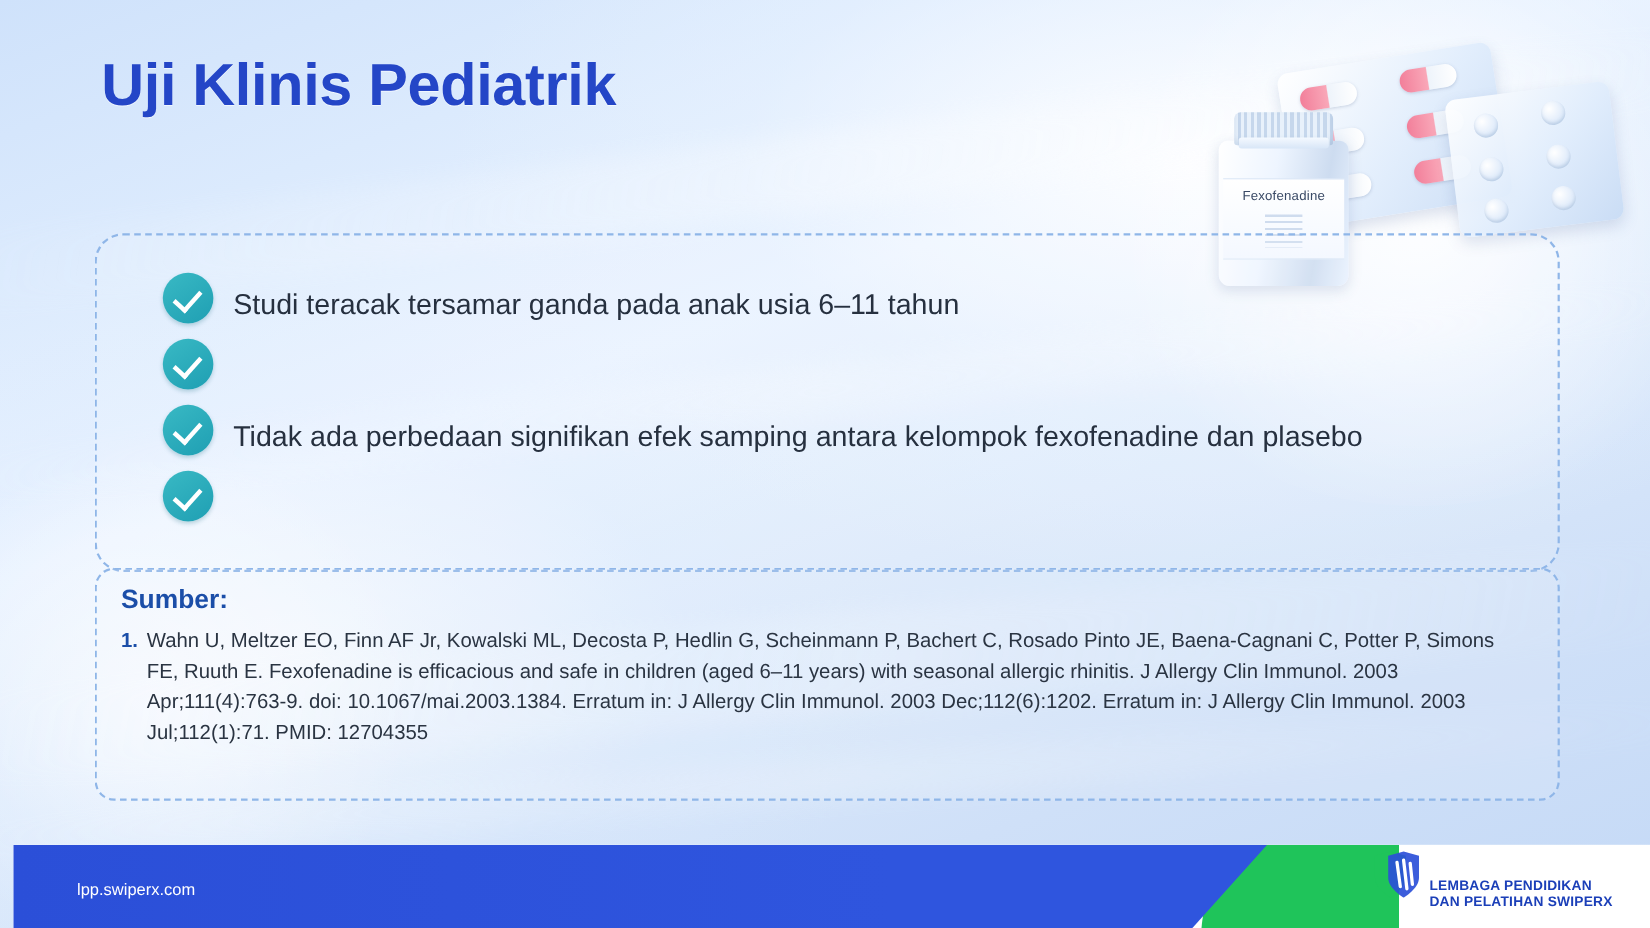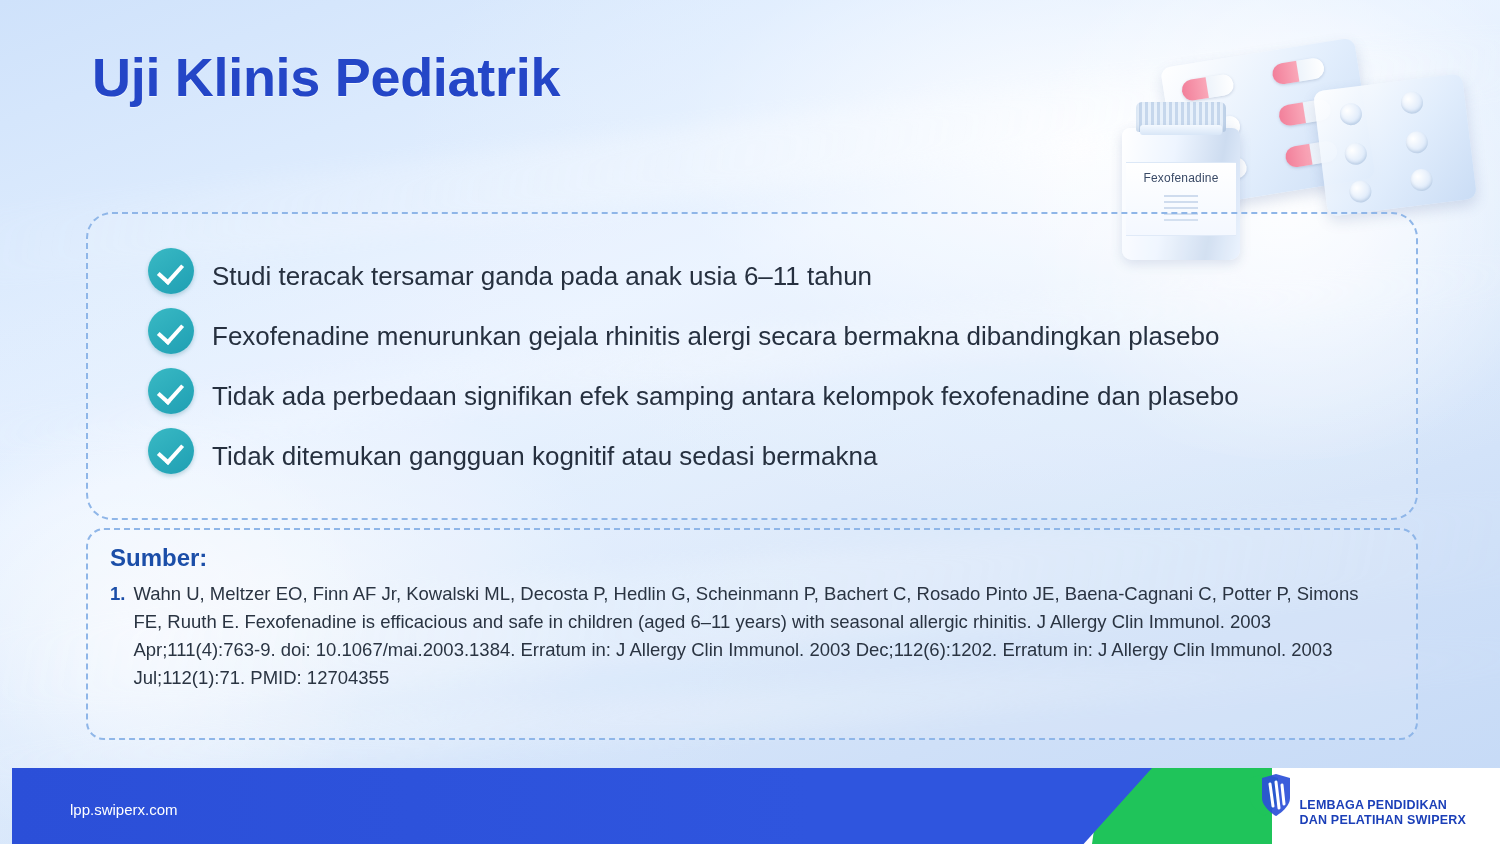--- a/index.html
+++ b/index.html
@@ -56,21 +56,21 @@
   
   .artwork {
     position: absolute;
     left: 1040px;
     top: 30px;
     width: 440px;
     height: 230px;
   }
   .bottle {
     position: absolute;
-    left: 82px;
+    left: 68px;
     top: 98px;
     width: 118px;
     height: 132px;
     background: linear-gradient(100deg, #ffffff 0%, #eef5ff 40%, #cddcf0 75%, #e9f2ff 100%);
     border-radius: 8px 8px 10px 10px;
     box-shadow: 0 4px 12px rgba(60,90,150,.18);
   }
   .bottle .cap {
     position: absolute;
     left: 14px;
@@ -189,21 +189,21 @@
     font-size: 26px;
     line-height: 36px;
     color: #26303f;
     padding-top: 3px;
     max-width: 1150px;
   }
 
   .source-box {
     position: absolute;
     left: 86px;
-    top: 528px;
+    top: 516px;
     width: 1332px;
     height: 212px;
     border: 2px dashed #8fb6e8;
     border-radius: 18px;
     background: rgba(255,255,255,0.12);
     box-sizing: border-box;
     padding: 14px 22px 0 22px;
   }
   .source-title {
     font-size: 24px;
@@ -332,29 +332,27 @@
 
   <div class="content-box"></div>
 
   <div class="bullets">
     <div class="bullet">
       <span class="check"></span>
       <span class="bullet-text">Studi teracak tersamar ganda pada anak usia 6–11 tahun</span>
     </div>
     <div class="bullet">
       <span class="check"></span>
-      <span class="bullet-text">Fexofenadine menurunkan gejala rhinitis alergi secara bermakna dibandingkan plasebo</span>
     </div>
     <div class="bullet">
       <span class="check"></span>
       <span class="bullet-text">Tidak ada perbedaan signifikan efek samping antara kelompok fexofenadine dan plasebo</span>
     </div>
     <div class="bullet">
       <span class="check"></span>
-      <span class="bullet-text">Tidak ditemukan gangguan kognitif atau sedasi bermakna</span>
     </div>
   </div>
 
   <div class="source-box">
     <div class="source-title">Sumber:</div>
     <div class="ref">
       <span class="ref-num">1.</span>
       <span class="ref-text">Wahn U, Meltzer EO, Finn AF Jr, Kowalski ML, Decosta P, Hedlin G, Scheinmann P, Bachert C, Rosado Pinto JE, Baena-Cagnani C, Potter P, Simons FE, Ruuth E. Fexofenadine is efficacious and safe in children (aged 6–11 years) with seasonal allergic rhinitis. J Allergy Clin Immunol. 2003 Apr;111(4):763-9. doi: 10.1067/mai.2003.1384. Erratum in: J Allergy Clin Immunol. 2003 Dec;112(6):1202. Erratum in: J Allergy Clin Immunol. 2003 Jul;112(1):71. PMID: 12704355</span>
     </div>
   </div>

